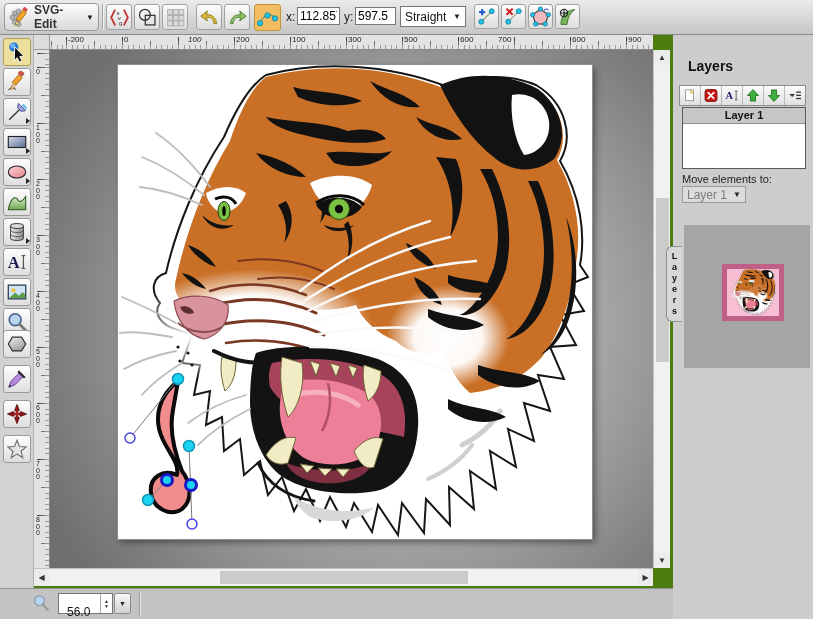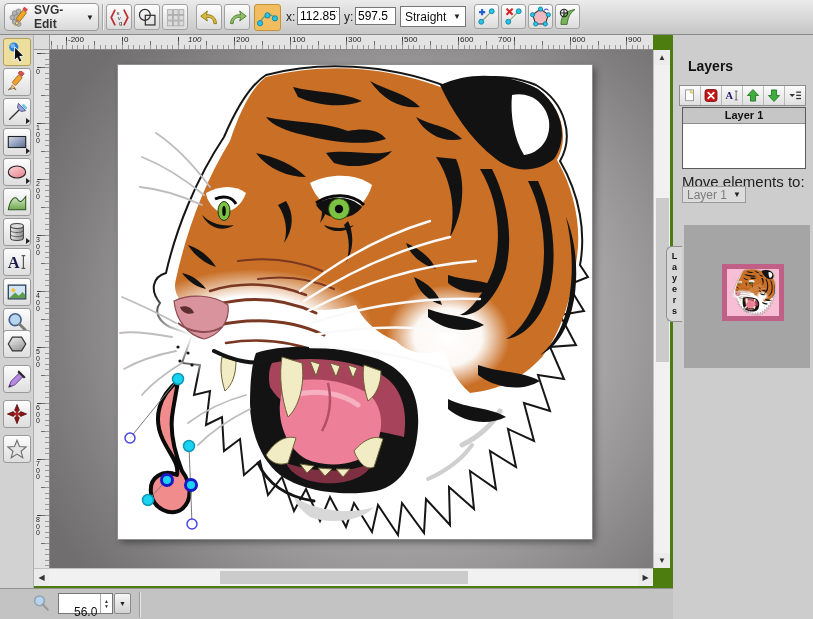--- a/index.html
+++ b/index.html
@@ -61,36 +61,36 @@
   
   #v-scrollbar{position:absolute;left:653px;top:50px;width:17px;height:518px;background:#f1f1f1;border-left:1px solid #c2c2c2;box-sizing:border-box;}
   #h-scrollbar{position:absolute;left:34px;top:568px;width:619px;height:18px;background:#f1f1f1;border-top:1px solid #c2c2c2;box-sizing:border-box;}
   .sb-btn{position:absolute;background:#ececec;display:flex;align-items:center;justify-content:center;
     font-size:8px;color:#333;cursor:pointer;}
   .sb-thumb{position:absolute;background:#cbcbcb;cursor:pointer;}
   
   #status-bar{position:absolute;left:0;top:588px;width:673px;height:31px;background:#c3c3c3;border-top:1px solid #939393;box-sizing:border-box;}
   #zoom-spin{position:absolute;left:58px;top:4px;width:55px;height:21px;background:#fff;border:1px solid #777;
     box-sizing:border-box;display:flex;align-items:center;}
-  #zoom-spin .val{flex:1;font-size:12px;color:#111;padding-left:15px;margin-top:16px;}
+  #zoom-spin .val{flex:1;font-size:12px;color:#111;padding-left:8px;margin-top:16px;}
   #zoom-spin .spin{width:11px;height:100%;border-left:1px solid #aaa;display:flex;flex-direction:column;
     align-items:center;justify-content:center;font-size:5px;line-height:5px;color:#333;cursor:pointer;}
   #zoom-dd{position:absolute;left:114px;top:4px;width:17px;height:21px;border:1px solid #8a8a8a;border-radius:2px;
     background:linear-gradient(#f7f7f7,#d2d2d2);display:flex;align-items:center;justify-content:center;font-size:7px;color:#222;box-sizing:border-box;cursor:pointer;}
   .vsep{position:absolute;left:139px;top:3px;width:1px;height:25px;background:#9a9a9a;box-shadow:1px 0 0 #e8e8e8;}
   
   #right-panel{position:absolute;left:673px;top:35px;width:140px;height:584px;background:#cdcdcd;}
   #layers-title{position:absolute;left:15px;top:23px;font-size:14px;font-weight:bold;color:#111;}
   #layer-btn-row{position:absolute;left:6px;top:50px;height:19px;display:flex;border:1px solid #8d8d8d;background:#f2f2f2;}
   .lbtn{width:20px;height:100%;display:flex;align-items:center;justify-content:center;border-right:1px solid #b9b9b9;cursor:pointer;background:linear-gradient(#fbfbfb,#e0e0e0);}
   .lbtn:last-child{border-right:none;}
   .lbtn svg{width:16px;height:15px;display:block;}
   #layer-list{position:absolute;left:9px;top:72px;width:124px;height:62px;border:1px solid #5a5a5a;background:#fff;box-sizing:border-box;}
   #layer-list .hdr{height:15px;background:#c6c6c6;border-bottom:1px solid #8d8d8d;font-size:11px;font-weight:bold;color:#111;text-align:center;line-height:15px;}
-  #move-label{position:absolute;left:9px;top:138px;font-size:15px;color:#222;}
+  #move-label{position:absolute;left:9px;top:138px;font-size:11px;color:#222;}
   #move-select{left:9px;top:151px;width:64px;height:17px;background:#dcdcdc;color:#7c7c7c;border-color:#9a9a9a;font-size:12px;}
   #preview-box{position:absolute;left:11px;top:190px;width:126px;height:143px;background:#a5a5a5;}
   #layer-thumb{position:absolute;left:38px;top:39px;width:52px;height:47px;background:#f7bed4;border:5px solid #c06087;}
   #layer-thumb svg{width:52px;height:47px;display:block;}
   
   #layers-tab{position:absolute;left:666px;top:246px;width:16px;height:76px;background:#d7d7d7;
     border:1px solid #909090;border-right:none;border-radius:6px 0 0 6px;box-sizing:border-box;
     display:flex;align-items:center;justify-content:center;cursor:pointer;z-index:5;}
   #layers-tab span{writing-mode:vertical-rl;text-orientation:upright;font-size:9px;font-weight:bold;color:#111;letter-spacing:1px;}
 </style>

